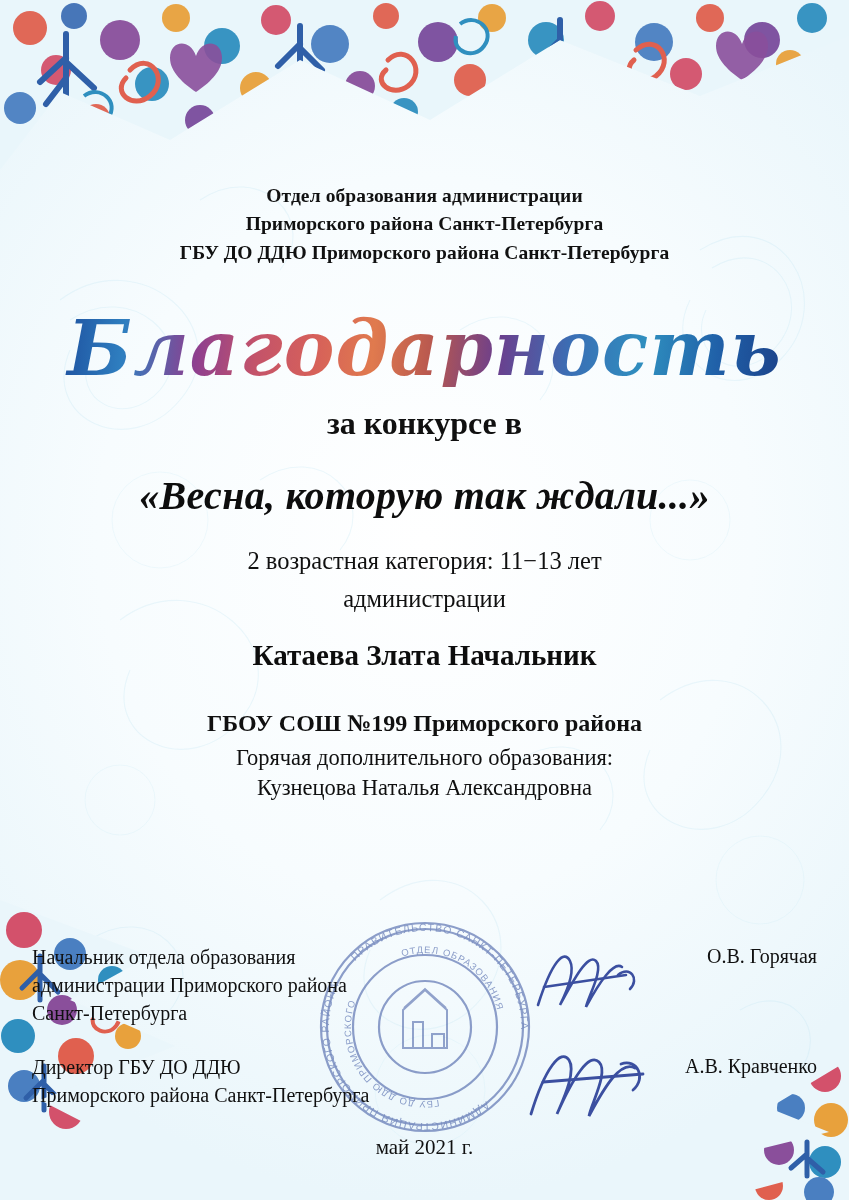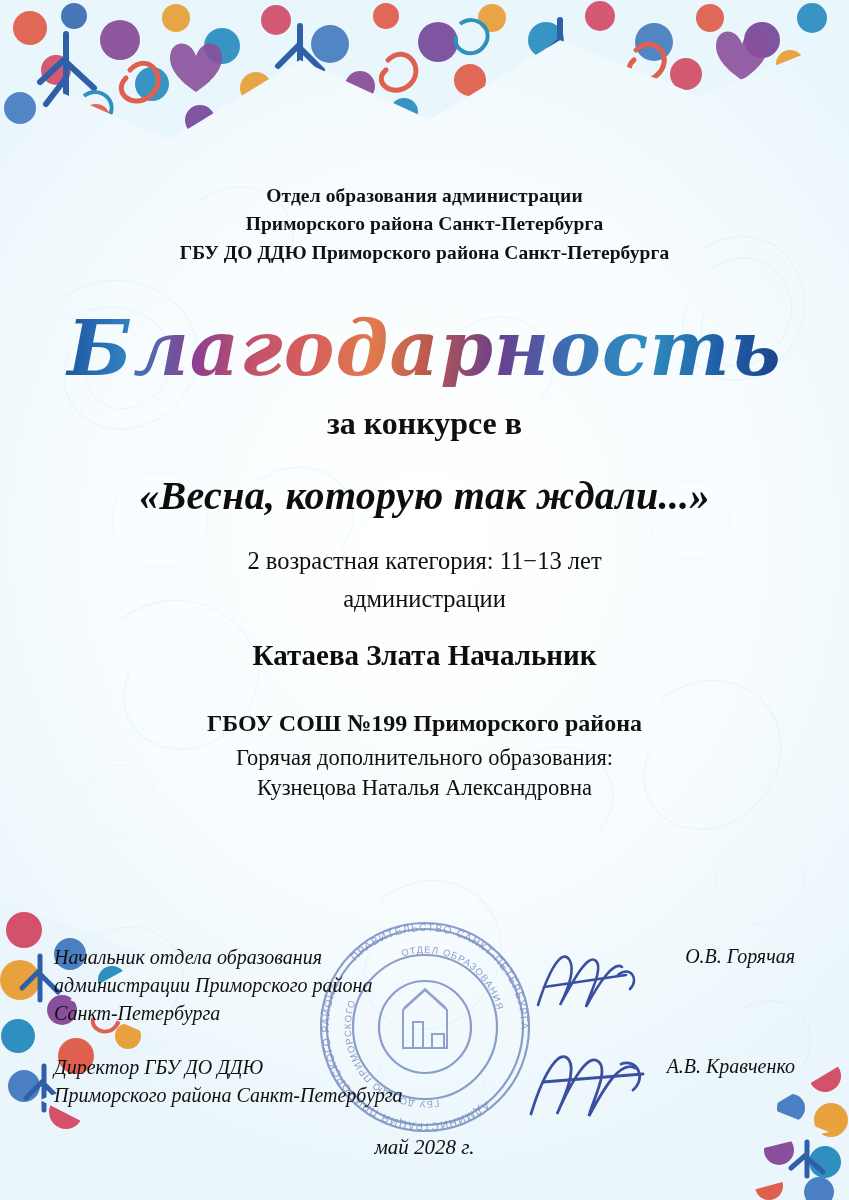--- a/index.html
+++ b/index.html
@@ -145,22 +145,21 @@
     margin-top: 4px;
     font-size: 22.5px;
     color: #101010;
   }
 
   
   .signatures {
     position: absolute;
     left: 0; right: 0;
     bottom: 40px;
-    padding: 0 54px;
-    font-style: italic;
+    padding: 0 32px;
   }
   .sign-row {
     display: flex;
     align-items: flex-start;
     justify-content: space-between;
     margin-bottom: 26px;
   }
   .sign-left {
     text-align: left;
     font-size: 20px;
@@ -426,16 +425,16 @@
     </div>
 
     <div class="sign-row">
       <div class="sign-left">
         <div>Директор ГБУ ДО ДДЮ</div>
         <div>Приморского района Санкт-Петербурга</div>
       </div>
       <div class="sign-right">А.В. Кравченко</div>
     </div>
 
-    <div class="date-line">май 2028 г.</div>
+    <div class="date-line">май 2021 г.</div>
   </div>
 
 </div>
 
 </body></html>

